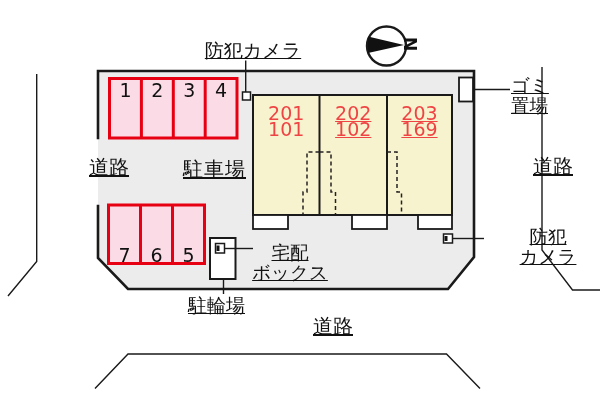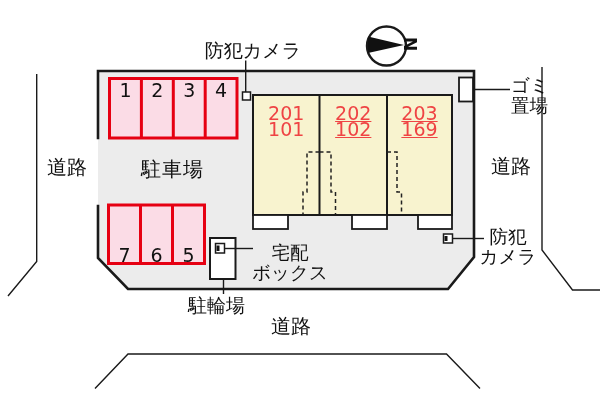--- a/index.html
+++ b/index.html
@@ -1,23 +1,23 @@
 <!DOCTYPE html>
 <html><head>
 <meta charset="utf-8">
 <style>
   html,body{margin:0;padding:0;background:#fff;}
   .stage{
     position:relative;width:600px;height:400px;background:#ffffff;overflow:hidden;
     font-family:"DejaVu Sans",sans-serif;color:#111;
   }
   .stage svg{position:absolute;left:0;top:0;}
-  .lbl{position:absolute;white-space:nowrap;color:#111;line-height:1.05;}
+  .lbl{position:absolute;white-space:nowrap;color:#111;line-height:1.05;text-decoration:underline;}
   .lbl.center{text-align:center;white-space:normal;}
-  .f20{font-size:20px;}
+  .f20{font-size:20px;margin-left:42px;}
   .f19{font-size:19px;}
   .f18{font-size:18.5px;}
   .stallnum{position:absolute;text-align:center;font-size:19px;color:#111;}
   .unitlbl{position:absolute;text-align:center;font-size:19px;line-height:15.5px;color:#ef4444;}
   .two{line-height:19.5px;}
   .north{
     position:absolute;left:404px;top:37px;width:16px;height:16px;
     font-size:17px;font-weight:bold;transform:rotate(90deg);transform-origin:center;
   }
 </style>
@@ -100,21 +100,21 @@
   </div>
   <div class="unitlbl" style="left:319.5px;top:106px;width:67.5px;text-decoration:underline;">
     <div>202</div>
     <div>102</div>
   </div>
   <div class="unitlbl" style="left:387px;top:106px;width:65px;text-decoration:underline;">
     <div>203</div>
     <div>169</div>
   </div>
 
-  <div class="lbl f18 center two" style="left:476px;top:227px;width:64px;line-height:20px;">
+  <div class="lbl f18 center two" style="left:476px;top:227px;width:64px;line-height:20px;padding-left:40px;">
     <div>防犯</div>
     <div>カメラ</div>
   </div>
 
   <div class="lbl f18 center" style="left:252px;top:243px;width:76px;line-height:19.5px;">
     <div>宅配</div>
     <div>ボックス</div>
   </div>
 
   <div class="lbl f19" style="left:188px;top:296px;">駐輪場</div>

